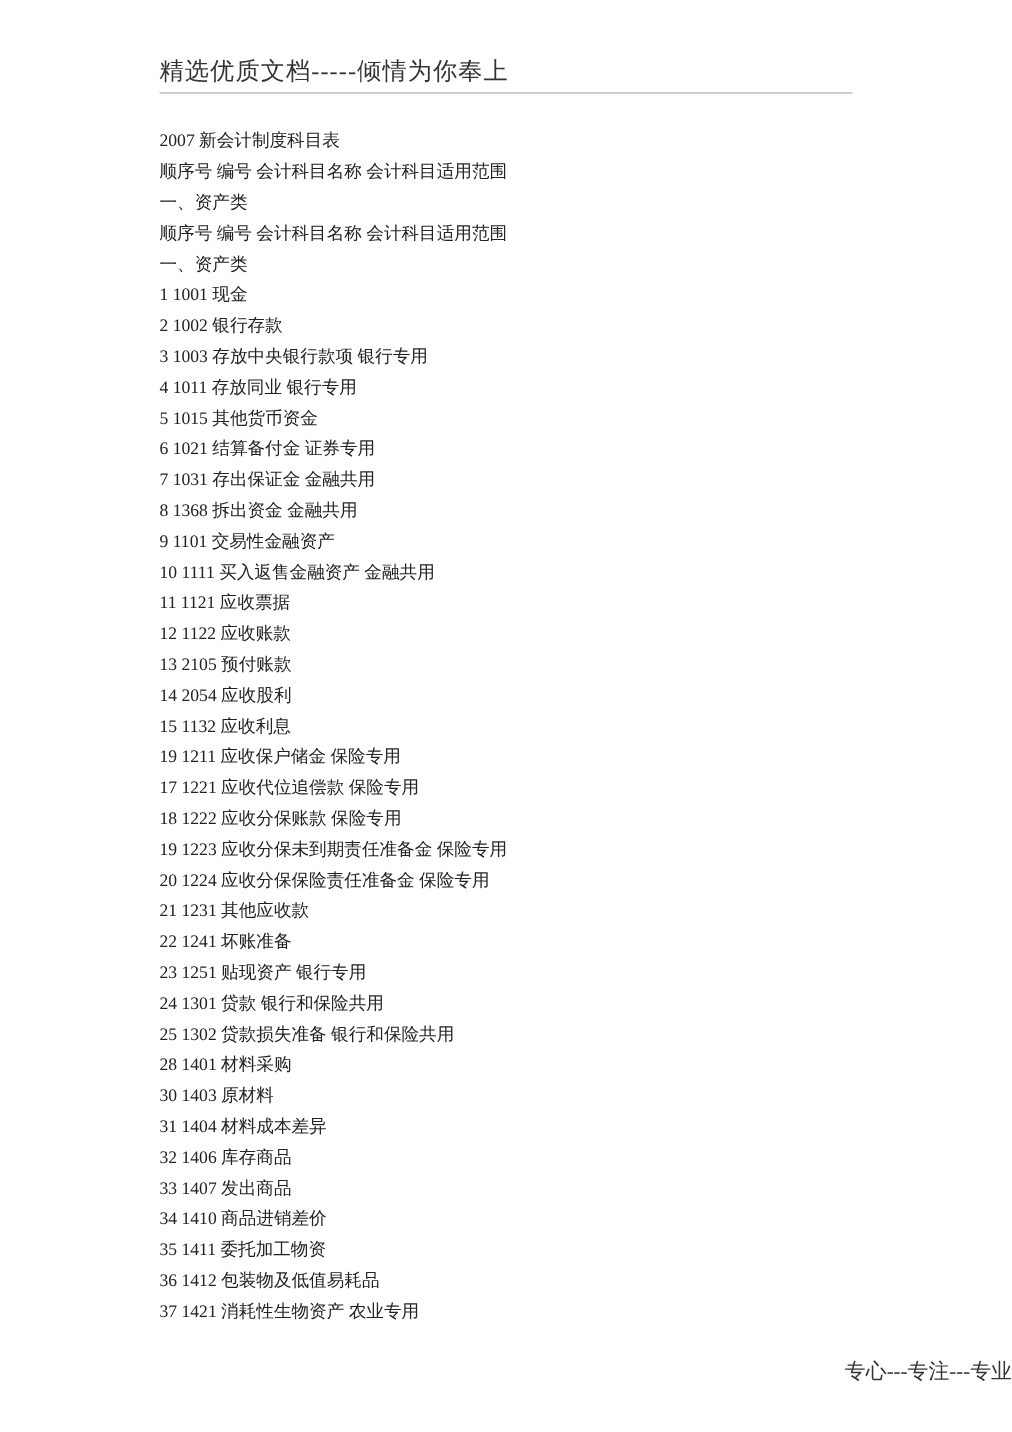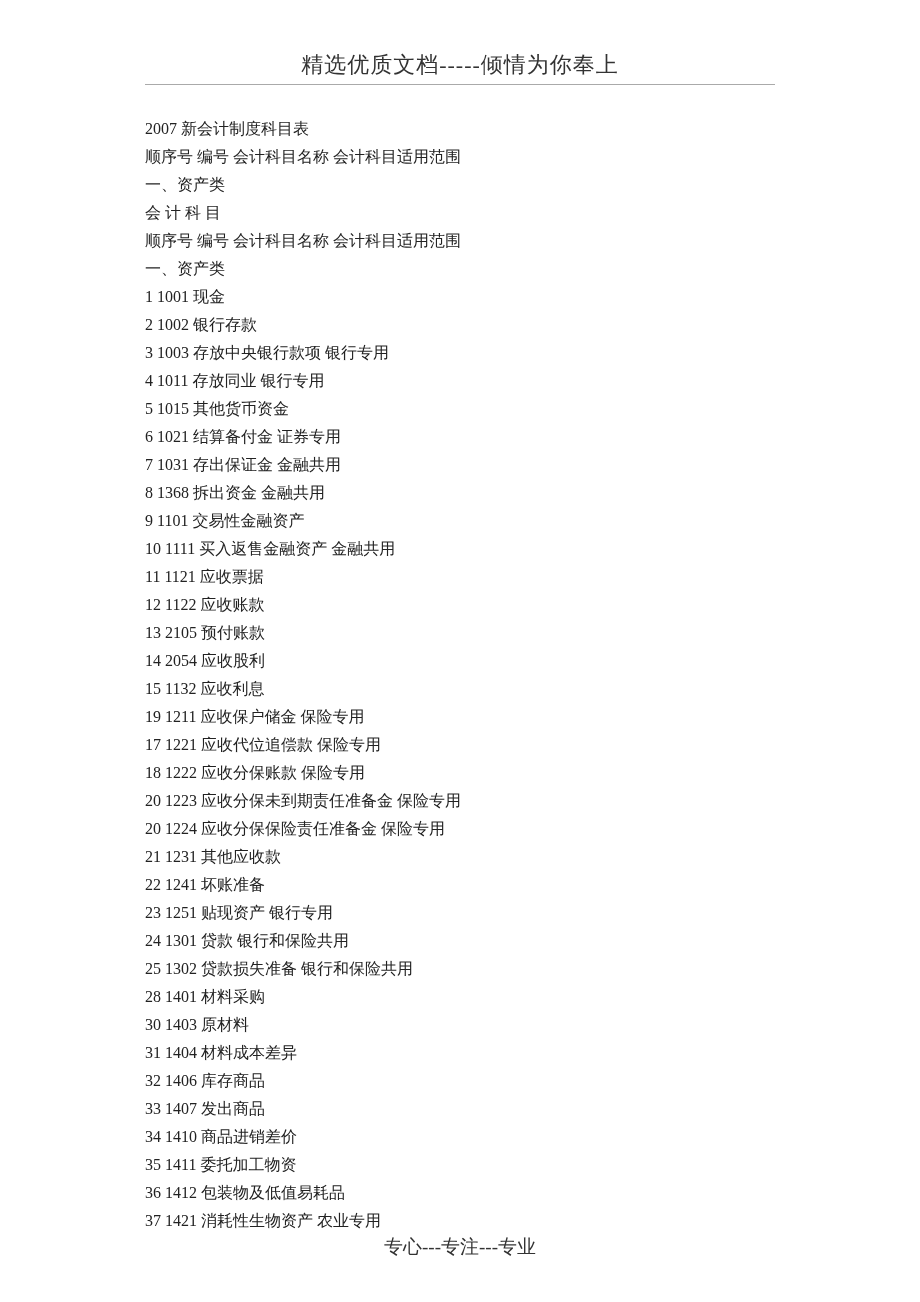--- a/index.html
+++ b/index.html
@@ -10,21 +10,21 @@
       width: 920px;
       height: 1302px;
       position: relative;
     }
     .page {
       padding: 50px 145px 40px 145px;
       box-sizing: border-box;
       width: 100%;
     }
     .header-title {
-      text-align: center;
+      text-align: left;
       font-size: 22px;
       color: #333;
       letter-spacing: 1px;
       margin-bottom: 4px;
     }
     .header-rule {
       border: none;
       border-top: 1px solid #aaa;
       margin: 0 0 30px 0;
     }
@@ -34,57 +34,56 @@
       color: #222;
     }
     .content-line {
       white-space: nowrap;
     }
     .footer {
       position: absolute;
       bottom: 42px;
       left: 0;
       right: 0;
-      text-align: center;
+      text-align: right;
       font-size: 19px;
       color: #333;
     }
   </style>
 </head>
 <body>
 
 <div class="page">
   <div class="header-title">精选优质文档-----倾情为你奉上</div>
   <hr class="header-rule">
   <div class="content" id="content-lines">
       <div class="content-line">2007 新会计制度科目表</div>
       <div class="content-line">顺序号 编号 会计科目名称 会计科目适用范围</div>
       <div class="content-line">一、资产类</div>
-      <div class="content-line">会 计 科 目</div>
       <div class="content-line">顺序号 编号 会计科目名称 会计科目适用范围</div>
       <div class="content-line">一、资产类</div>
       <div class="content-line">1 1001 现金</div>
       <div class="content-line">2 1002 银行存款</div>
       <div class="content-line">3 1003 存放中央银行款项 银行专用</div>
       <div class="content-line">4 1011 存放同业 银行专用</div>
       <div class="content-line">5 1015 其他货币资金</div>
       <div class="content-line">6 1021 结算备付金 证券专用</div>
       <div class="content-line">7 1031 存出保证金 金融共用</div>
       <div class="content-line">8 1368 拆出资金 金融共用</div>
       <div class="content-line">9 1101 交易性金融资产</div>
       <div class="content-line">10 1111 买入返售金融资产 金融共用</div>
       <div class="content-line">11 1121 应收票据</div>
       <div class="content-line">12 1122 应收账款</div>
       <div class="content-line">13 2105 预付账款</div>
       <div class="content-line">14 2054 应收股利</div>
       <div class="content-line">15 1132 应收利息</div>
       <div class="content-line">19 1211 应收保户储金 保险专用</div>
       <div class="content-line">17 1221 应收代位追偿款 保险专用</div>
       <div class="content-line">18 1222 应收分保账款 保险专用</div>
-      <div class="content-line">20 1223 应收分保未到期责任准备金 保险专用</div>
+      <div class="content-line">19 1223 应收分保未到期责任准备金 保险专用</div>
       <div class="content-line">20 1224 应收分保保险责任准备金 保险专用</div>
       <div class="content-line">21 1231 其他应收款</div>
       <div class="content-line">22 1241 坏账准备</div>
       <div class="content-line">23 1251 贴现资产 银行专用</div>
       <div class="content-line">24 1301 贷款 银行和保险共用</div>
       <div class="content-line">25 1302 贷款损失准备 银行和保险共用</div>
       <div class="content-line">28 1401 材料采购</div>
       <div class="content-line">30 1403 原材料</div>
       <div class="content-line">31 1404 材料成本差异</div>
       <div class="content-line">32 1406 库存商品</div>

